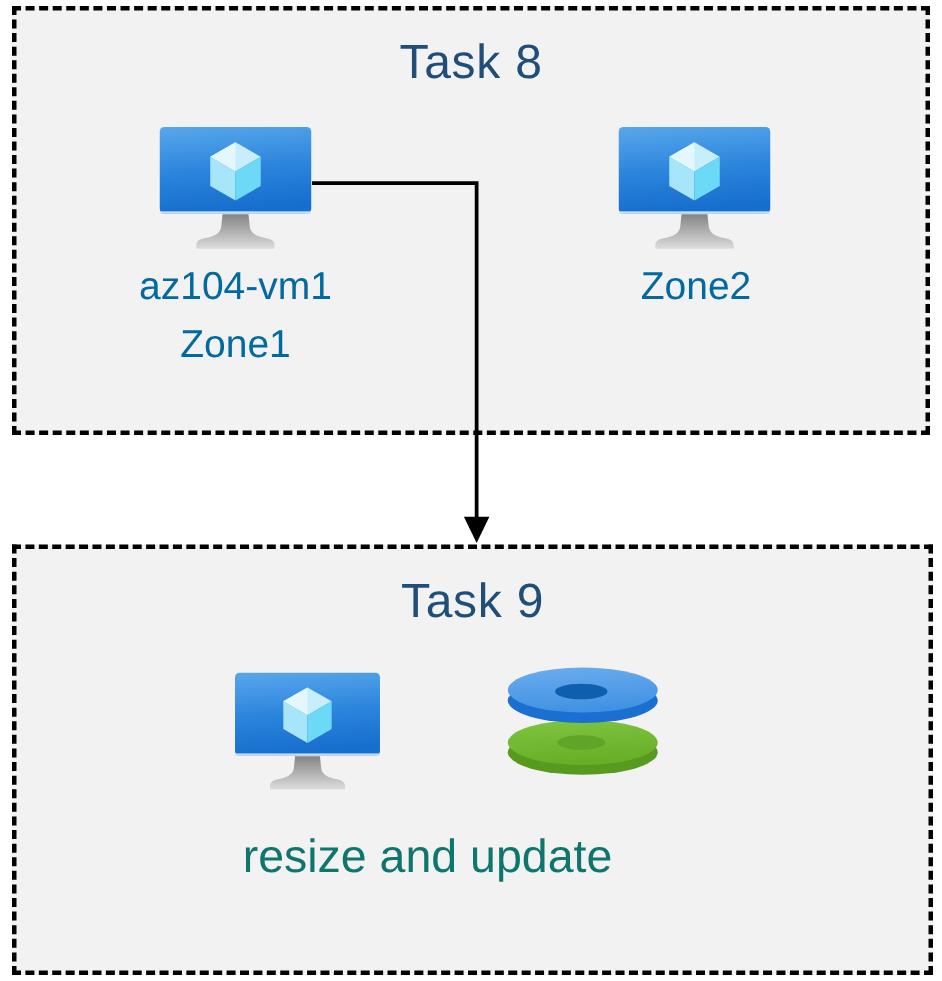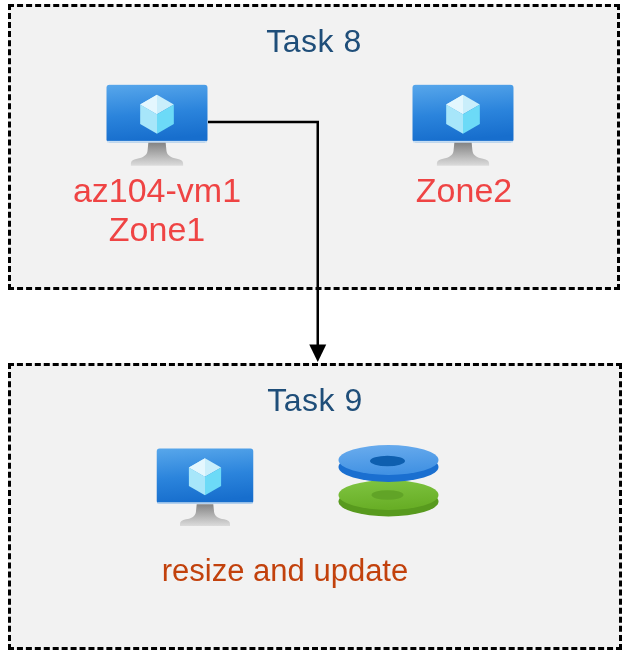--- a/index.html
+++ b/index.html
@@ -15,27 +15,27 @@
   .task-title{
     margin-top:16px;text-align:center;font-size:32px;color:#1f4e79;
     letter-spacing:0.5px;
   }
   .icon-wrap{position:absolute;line-height:0;}
   .vm1-icon{left:106px;top:84px;width:102px;height:86px;}
   .vm2-icon{left:412px;top:84px;width:102px;height:86px;}
   .vm3-icon{left:156px;top:448px;width:98px;height:82px;}
   .disks-icon{left:337px;top:444px;width:104px;height:73px;}
   .vm-label{
-    position:absolute;width:250px;text-align:center;font-size:34px;line-height:39px;color:#ef4444;
+    position:absolute;width:250px;text-align:center;font-size:26px;line-height:39px;color:#0369a1;
   }
   .vm1-label{left:32px;top:171px;}
   .vm2-label{left:339px;top:171px;}
   .caption{
     position:absolute;left:118px;top:553px;width:334px;text-align:center;
-    font-size:31px;color:#c2410c;
+    font-size:31px;color:#0f766e;
   }
   .connector-svg{position:absolute;left:0;top:0;pointer-events:none;}
   .hidden-defs{position:absolute;width:0;height:0;overflow:hidden;}
 </style>
 </head>
 <body>
 
 <svg class="hidden-defs" aria-hidden="true">
   <defs>
     <linearGradient id="g-screen" x1="0%" y1="0%" x2="14%" y2="100%">

